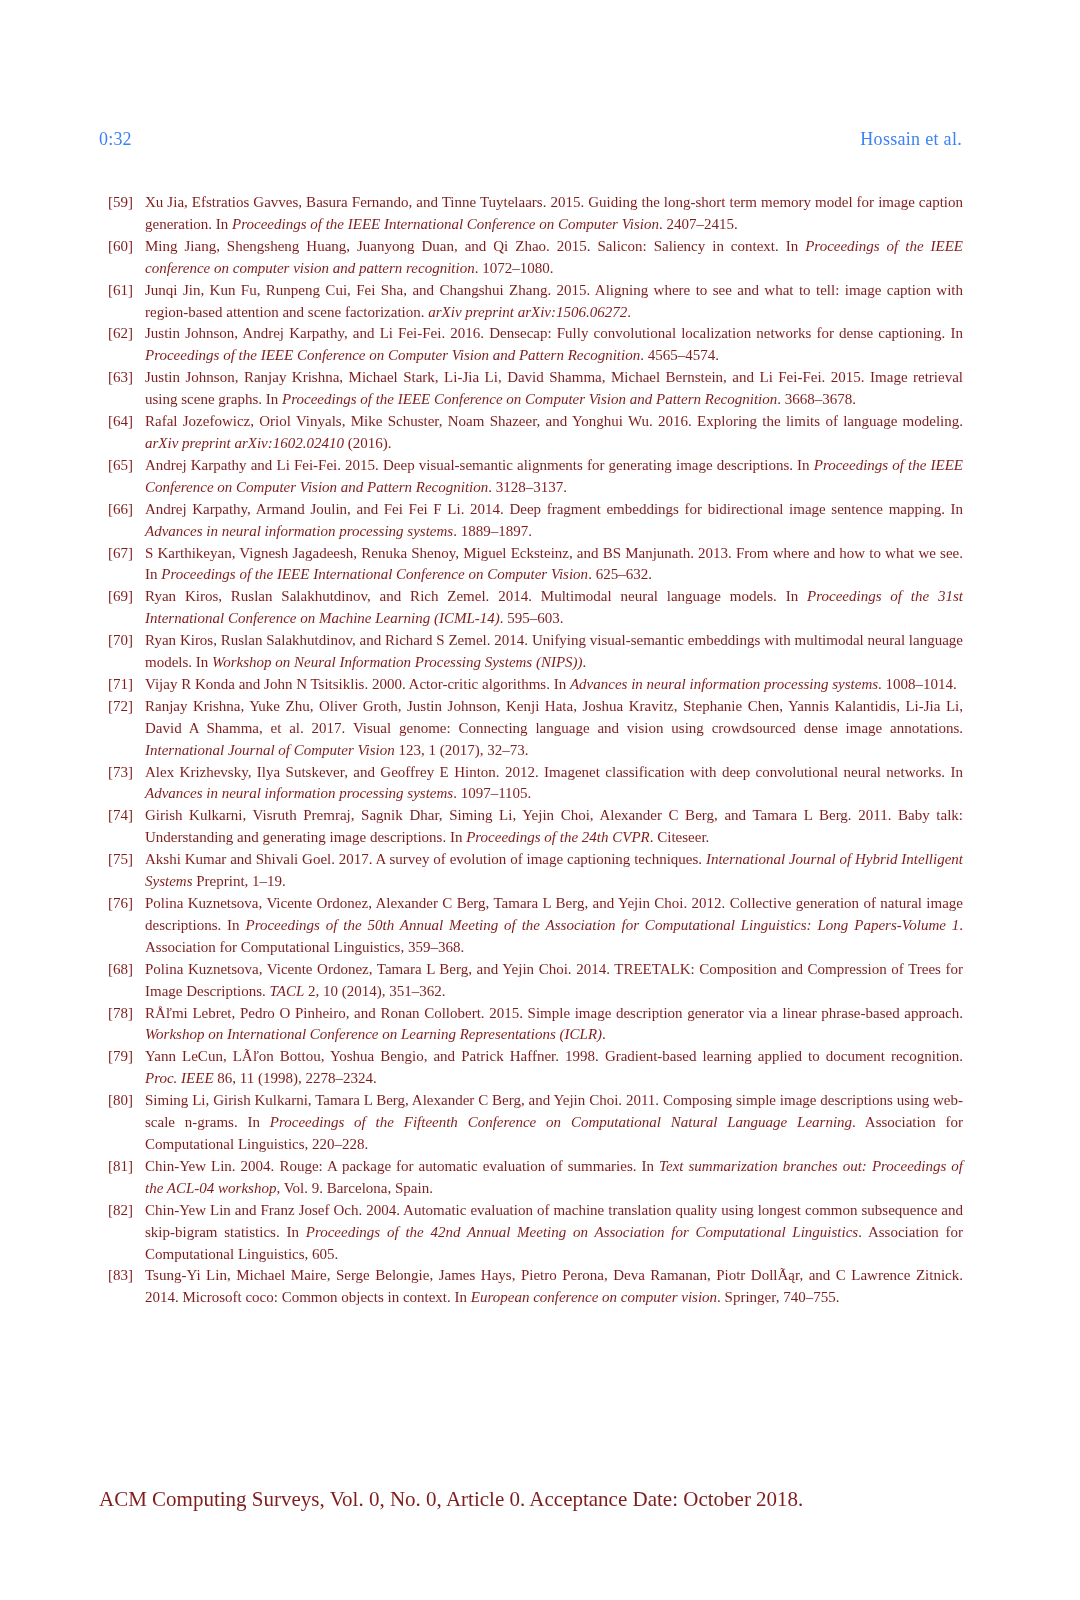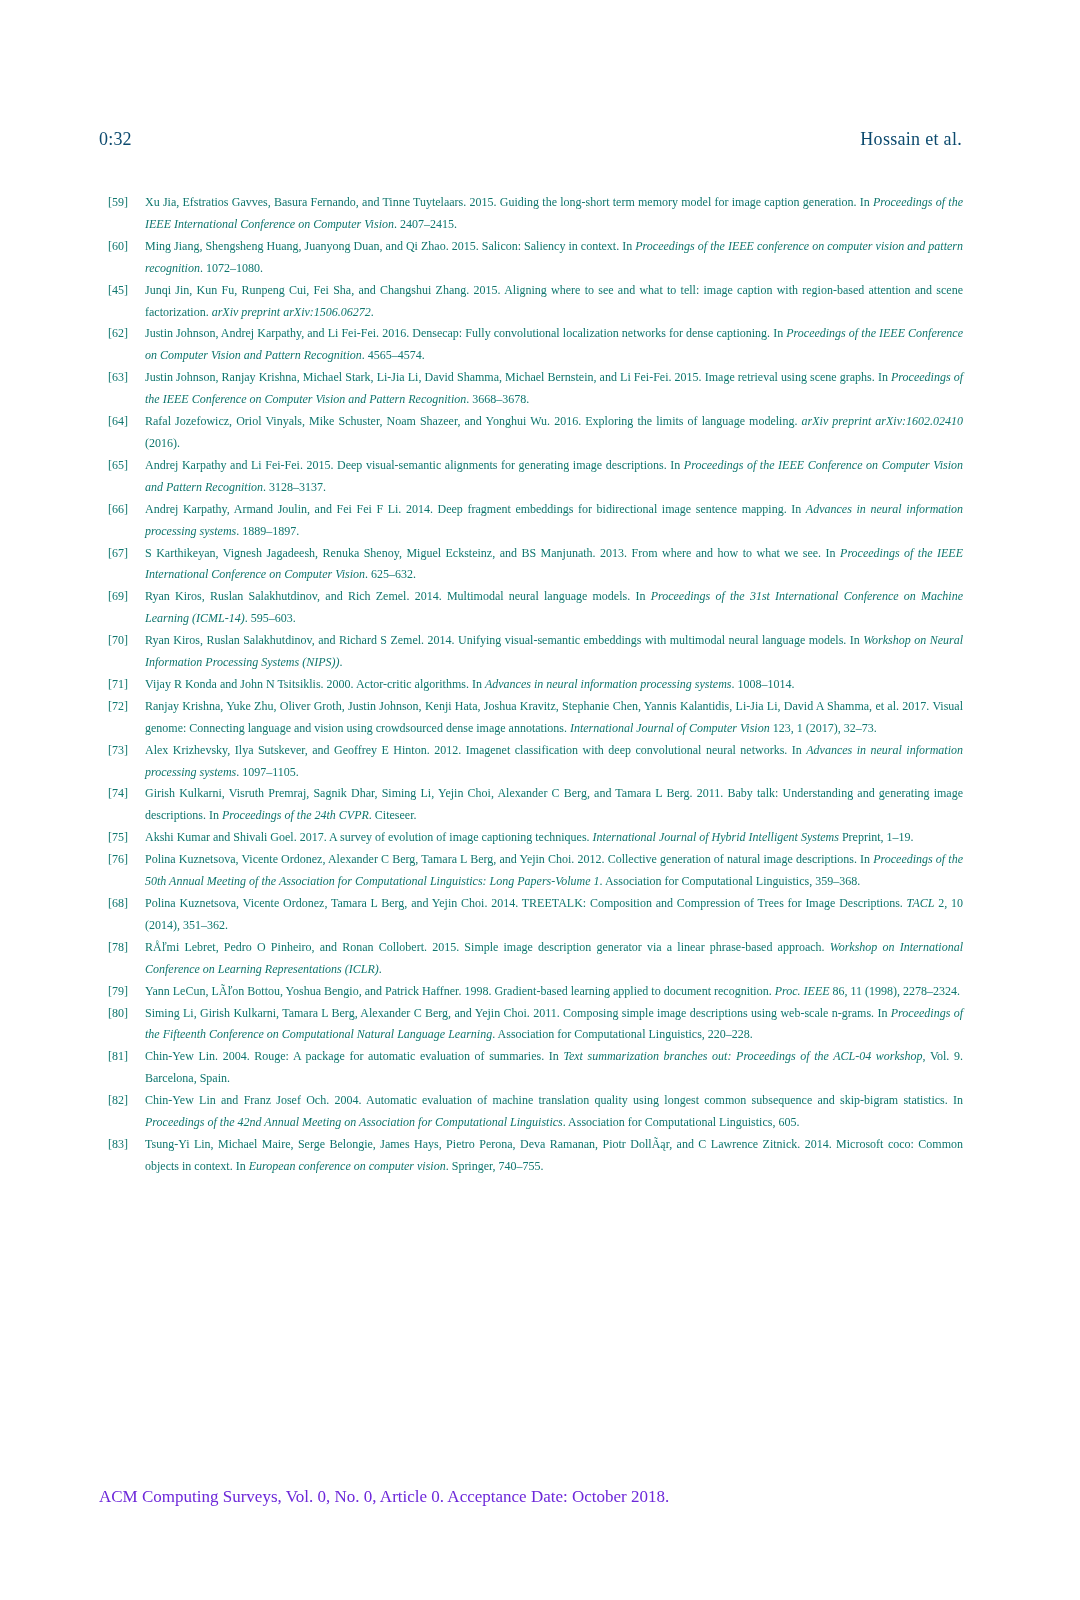--- a/index.html
+++ b/index.html
@@ -18,73 +18,73 @@
   }
   .running-header {
     position: absolute;
     top: 129px;
     left: 99px;
     width: 863px;
     display: flex;
     justify-content: space-between;
     align-items: baseline;
     font-size: 18px;
-    color: #0c4a6e;
+    color: #3b82f6;
   }
   .running-header .folio {
     letter-spacing: 0.2px;
   }
   .running-header .authors {
     letter-spacing: 0.3px;
   }
   .references {
     position: absolute;
     top: 192px;
     left: 108px;
     width: 855px;
-    font-size: 12px;
+    font-size: 15px;
     line-height: 21.9px;
-    color: #0f766e;
+    color: #7f1d1d;
   }
   .ref {
     padding-left: 37px;
     text-align: justify;
   }
   .ref-label {
     display: inline-block;
     width: 37px;
     margin-left: -37px;
     text-align: left;
   }
   .it {
     font-style: italic;
   }
   .page-footer {
     position: absolute;
     top: 1487px;
     left: 99px;
     width: 863px;
-    font-size: 17px;
-    color: #6d28d9;
+    font-size: 21px;
+    color: #7f1d1d;
   }
 </style>
 </head>
 <body>
 
 <div class="page">
 
   <div class="running-header">
     <span class="folio">0:32</span>
     <span class="authors">Hossain et al.</span>
   </div>
 
   <div class="references">
       <div class="ref"><span class="ref-label">[59]</span><span>Xu Jia, Efstratios Gavves, Basura Fernando, and Tinne Tuytelaars. 2015. Guiding the long-short term memory model for image caption generation. In </span><span class="it">Proceedings of the IEEE International Conference on Computer Vision</span><span>. 2407–2415.</span></div>
       <div class="ref"><span class="ref-label">[60]</span><span>Ming Jiang, Shengsheng Huang, Juanyong Duan, and Qi Zhao. 2015. Salicon: Saliency in context. In </span><span class="it">Proceedings of the IEEE conference on computer vision and pattern recognition</span><span>. 1072–1080.</span></div>
-      <div class="ref"><span class="ref-label">[45]</span><span>Junqi Jin, Kun Fu, Runpeng Cui, Fei Sha, and Changshui Zhang. 2015. Aligning where to see and what to tell: image caption with region-based attention and scene factorization. </span><span class="it">arXiv preprint arXiv:1506.06272</span><span>.</span></div>
+      <div class="ref"><span class="ref-label">[61]</span><span>Junqi Jin, Kun Fu, Runpeng Cui, Fei Sha, and Changshui Zhang. 2015. Aligning where to see and what to tell: image caption with region-based attention and scene factorization. </span><span class="it">arXiv preprint arXiv:1506.06272</span><span>.</span></div>
       <div class="ref"><span class="ref-label">[62]</span><span>Justin Johnson, Andrej Karpathy, and Li Fei-Fei. 2016. Densecap: Fully convolutional localization networks for dense captioning. In </span><span class="it">Proceedings of the IEEE Conference on Computer Vision and Pattern Recognition</span><span>. 4565–4574.</span></div>
       <div class="ref"><span class="ref-label">[63]</span><span>Justin Johnson, Ranjay Krishna, Michael Stark, Li-Jia Li, David Shamma, Michael Bernstein, and Li Fei-Fei. 2015. Image retrieval using scene graphs. In </span><span class="it">Proceedings of the IEEE Conference on Computer Vision and Pattern Recognition</span><span>. 3668–3678.</span></div>
       <div class="ref"><span class="ref-label">[64]</span><span>Rafal Jozefowicz, Oriol Vinyals, Mike Schuster, Noam Shazeer, and Yonghui Wu. 2016. Exploring the limits of language modeling. </span><span class="it">arXiv preprint arXiv:1602.02410</span><span> (2016).</span></div>
       <div class="ref"><span class="ref-label">[65]</span><span>Andrej Karpathy and Li Fei-Fei. 2015. Deep visual-semantic alignments for generating image descriptions. In </span><span class="it">Proceedings of the IEEE Conference on Computer Vision and Pattern Recognition</span><span>. 3128–3137.</span></div>
       <div class="ref"><span class="ref-label">[66]</span><span>Andrej Karpathy, Armand Joulin, and Fei Fei F Li. 2014. Deep fragment embeddings for bidirectional image sentence mapping. In </span><span class="it">Advances in neural information processing systems</span><span>. 1889–1897.</span></div>
       <div class="ref"><span class="ref-label">[67]</span><span>S Karthikeyan, Vignesh Jagadeesh, Renuka Shenoy, Miguel Ecksteinz, and BS Manjunath. 2013. From where and how to what we see. In </span><span class="it">Proceedings of the IEEE International Conference on Computer Vision</span><span>. 625–632.</span></div>
       <div class="ref"><span class="ref-label">[69]</span><span>Ryan Kiros, Ruslan Salakhutdinov, and Rich Zemel. 2014. Multimodal neural language models. In </span><span class="it">Proceedings of the 31st International Conference on Machine Learning (ICML-14)</span><span>. 595–603.</span></div>
       <div class="ref"><span class="ref-label">[70]</span><span>Ryan Kiros, Ruslan Salakhutdinov, and Richard S Zemel. 2014. Unifying visual-semantic embeddings with multimodal neural language models. In </span><span class="it">Workshop on Neural Information Processing Systems (NIPS))</span><span>.</span></div>
       <div class="ref"><span class="ref-label">[71]</span><span>Vijay R Konda and John N Tsitsiklis. 2000. Actor-critic algorithms. In </span><span class="it">Advances in neural information processing systems</span><span>. 1008–1014.</span></div>
       <div class="ref"><span class="ref-label">[72]</span><span>Ranjay Krishna, Yuke Zhu, Oliver Groth, Justin Johnson, Kenji Hata, Joshua Kravitz, Stephanie Chen, Yannis Kalantidis, Li-Jia Li, David A Shamma, et al. 2017. Visual genome: Connecting language and vision using crowdsourced dense image annotations. </span><span class="it">International Journal of Computer Vision</span><span> 123, 1 (2017), 32–73.</span></div>

